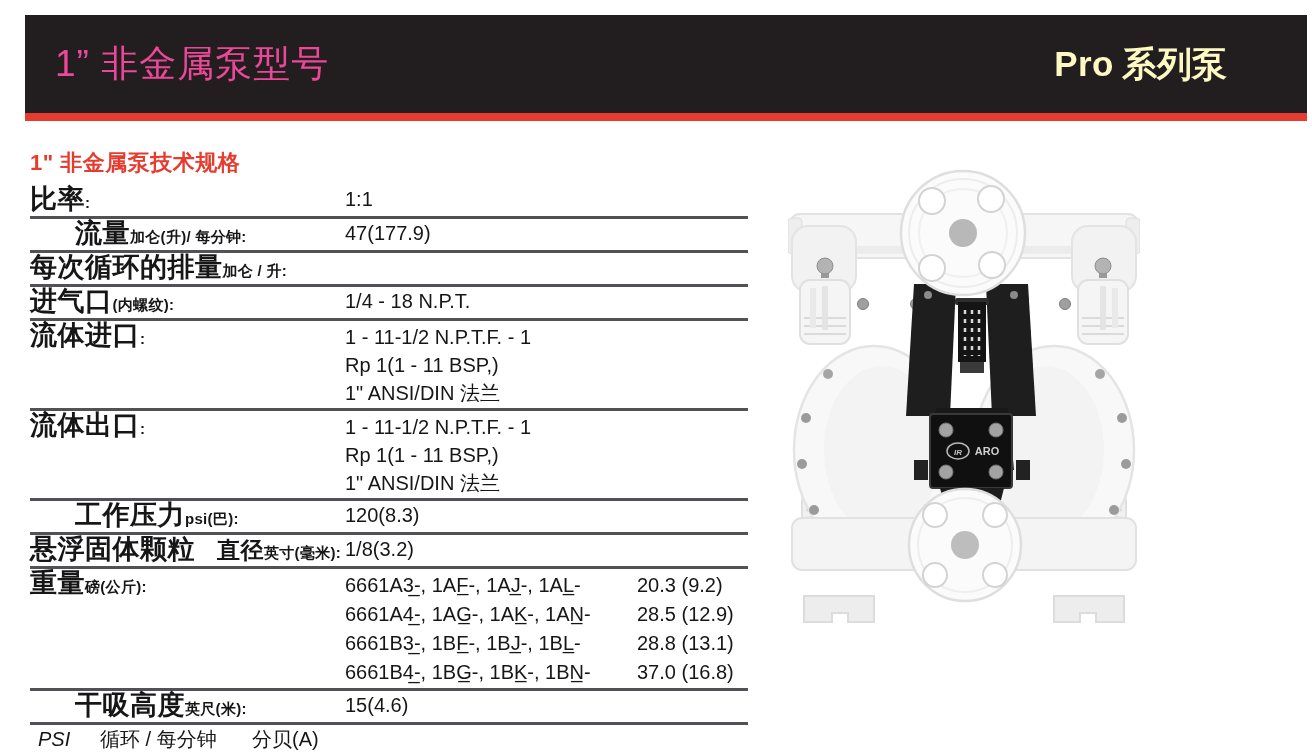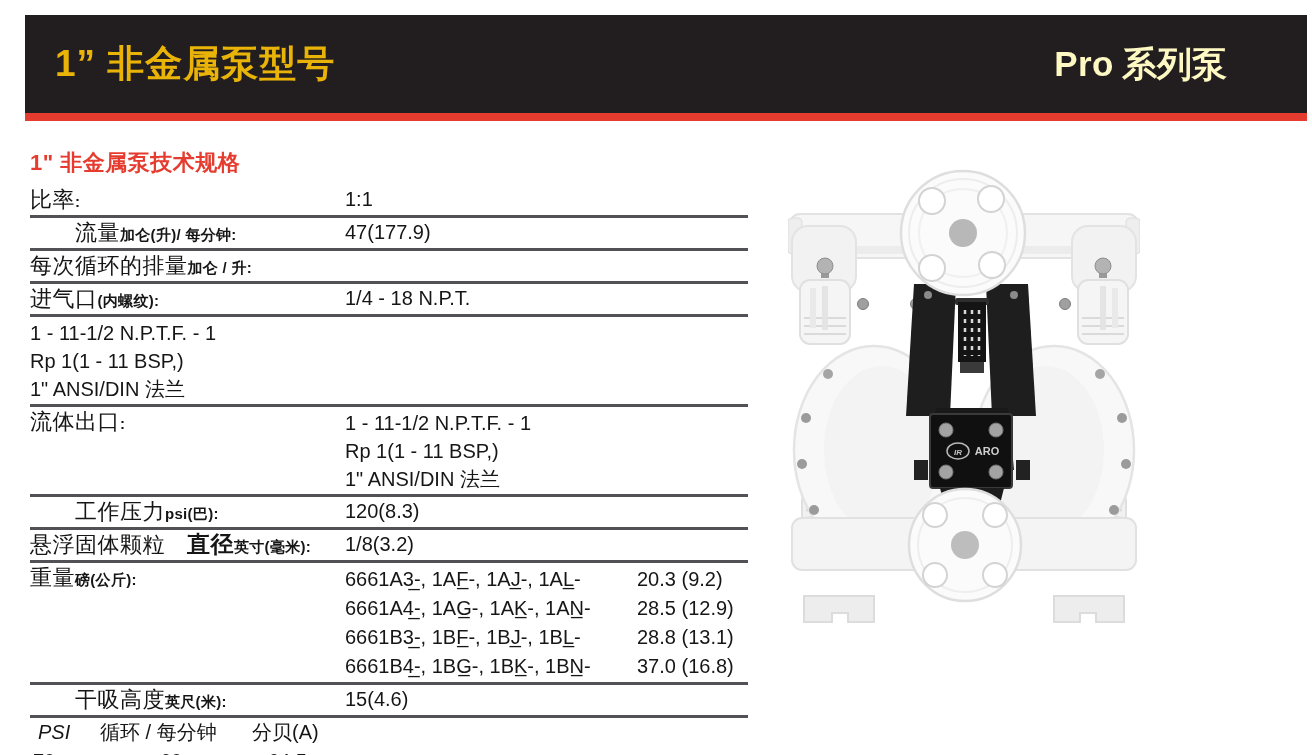--- a/index.html
+++ b/index.html
@@ -4,34 +4,34 @@
 <style>
   * { margin:0; padding:0; box-sizing:border-box; }
   html,body { background:#ffffff; }
   body { font-family:"Liberation Sans","DejaVu Sans",sans-serif; color:#161616; }
   .page { position:relative; width:1312px; height:755px; background:#fff; overflow:hidden; }
 
   
   .topbar { position:absolute; left:25px; top:15px; width:1282px; height:98px;
             background:#221e1f; display:flex; align-items:center; justify-content:space-between;
             padding:0 80px 0 30px; }
-  .topbar-left { color:#eab308; font-size:37px; font-weight:bold; letter-spacing:1px; }
+  .topbar-left { color:#ec4899; font-size:37px; font-weight:normal; letter-spacing:1px; }
   .topbar-right { color:#fef9c3; font-size:35px; font-weight:bold; }
   .topbar-right .en { letter-spacing:0.5px; margin-right:8px; }
   .red-stripe { position:absolute; left:25px; top:113px; width:1282px; height:8px; background:#e63c2f; }
 
   
   .content-left { position:absolute; left:30px; top:148px; width:718px; }
   .specs-heading { color:#e63c2f; font-size:22px; font-weight:bold; margin-bottom:7px; letter-spacing:0.5px; }
 
   .row { display:flex; align-items:flex-start; border-bottom:3px solid #515156; padding:2px 0 1px; }
   .row.last { border-bottom:none; }
   .cell-label { width:315px; flex:none; line-height:25px; }
   .cell-label.indent { padding-left:45px; }
-  .lbl { font-size:22px; font-weight:normal; letter-spacing:0.5px; }
+  .lbl { font-size:27px; font-weight:bold; letter-spacing:0.5px; }
   .sub { font-size:15px; font-weight:bold; letter-spacing:0.3px; }
   .lbl2 { font-size:23px; font-weight:bold; margin-left:22px; letter-spacing:0.5px; }
   .cell-value { flex:1; font-size:20px; line-height:25px; }
   .cell-value .vline { line-height:28px; }
   .wrow { display:flex; line-height:29px; }
   .wrow .models { width:292px; flex:none; }
   .noise-cell { position:relative; height:53px; }
   .noise-cell span { position:absolute; white-space:nowrap; }
   .nh0 { left:8px;   top:0;font-style:italic; }
   .nh1 { left:70px;  top:0; }
@@ -81,20 +81,23 @@
     </div>
 
     <div class="row">
       <div class="cell-label">
         <span class="lbl">进气口</span><span class="sub">(内螺纹):</span>
       </div>
       <div class="cell-value">1/4 - 18 N.P.T.</div>
     </div>
 
     <div class="row">
+      <div class="cell-label">
+        <span class="lbl">流体进口</span><span class="sub">:</span>
+      </div>
       <div class="cell-value">
         <div class="vline">1 - 11-1/2 N.P.T.F. - 1</div>
         <div class="vline">Rp 1(1 - 11 BSP,)</div>
         <div class="vline">1" ANSI/DIN 法兰</div>
       </div>
     </div>
 
     <div class="row">
       <div class="cell-label">
         <span class="lbl">流体出口</span><span class="sub">:</span>

